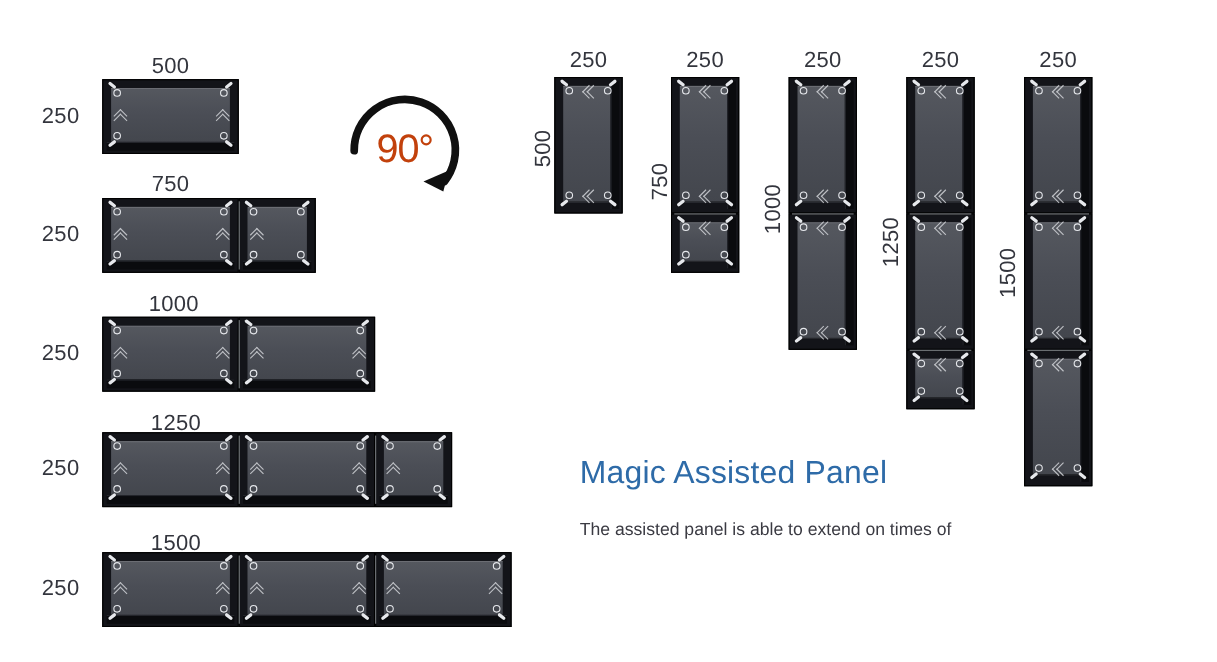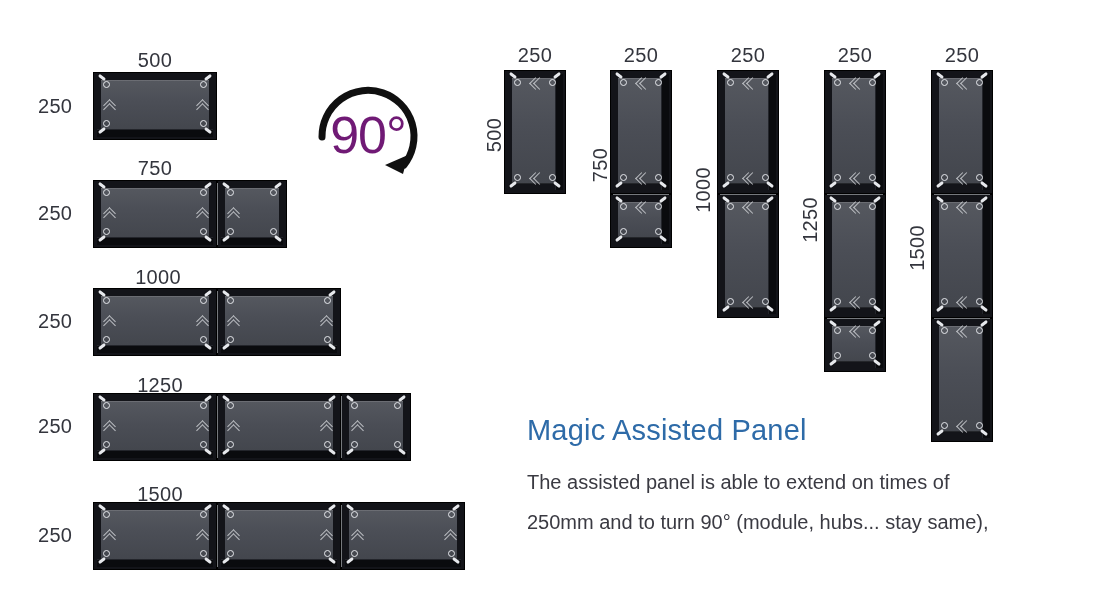--- a/index.html
+++ b/index.html
@@ -147,36 +147,36 @@
     width: 120px;
     height: 120px;
   }
   .rot svg { position: absolute; inset: 0; }
   .rot .rot-label {
     position: absolute;
     inset: 0;
     display: flex;
     align-items: center;
     justify-content: center;
-    font-size: 52px;
-    color: #701a75;
+    font-size: 36px;
+    color: #c2410c;
     letter-spacing: -1px;
   }
 
   
   .headline {
     position: absolute;
     font-size: 29px;
     color: #2e6ba8;
     letter-spacing: .2px;
     white-space: nowrap;
   }
   .bodycopy {
     position: absolute;
-    font-size: 20px;
+    font-size: 16px;
     line-height: 40px;
     color: #3a3a42;
     width: 540px;
   }
   .bodycopy p { margin: 0; white-space: nowrap; }
 </style>
 </head>
 <body>
 
 <div>
@@ -808,14 +808,13 @@
     </div>
     <span class="seam" style="top:124px; left:3px; height:1px; right:3px;"></span>
     <span class="seam" style="top:248px; left:3px; height:1px; right:3px;"></span>
   </div>
 </div>
 
 <div class="headline" style="left:527px; top:414px;">Magic Assisted Panel</div>
 
 <div class="bodycopy" style="left:527px; top:462px;">
   <p>The assisted panel is able to extend on times of</p>
-  <p>250mm and to turn 90° (module, hubs... stay same),</p>
 </div>
 
 </body></html>

